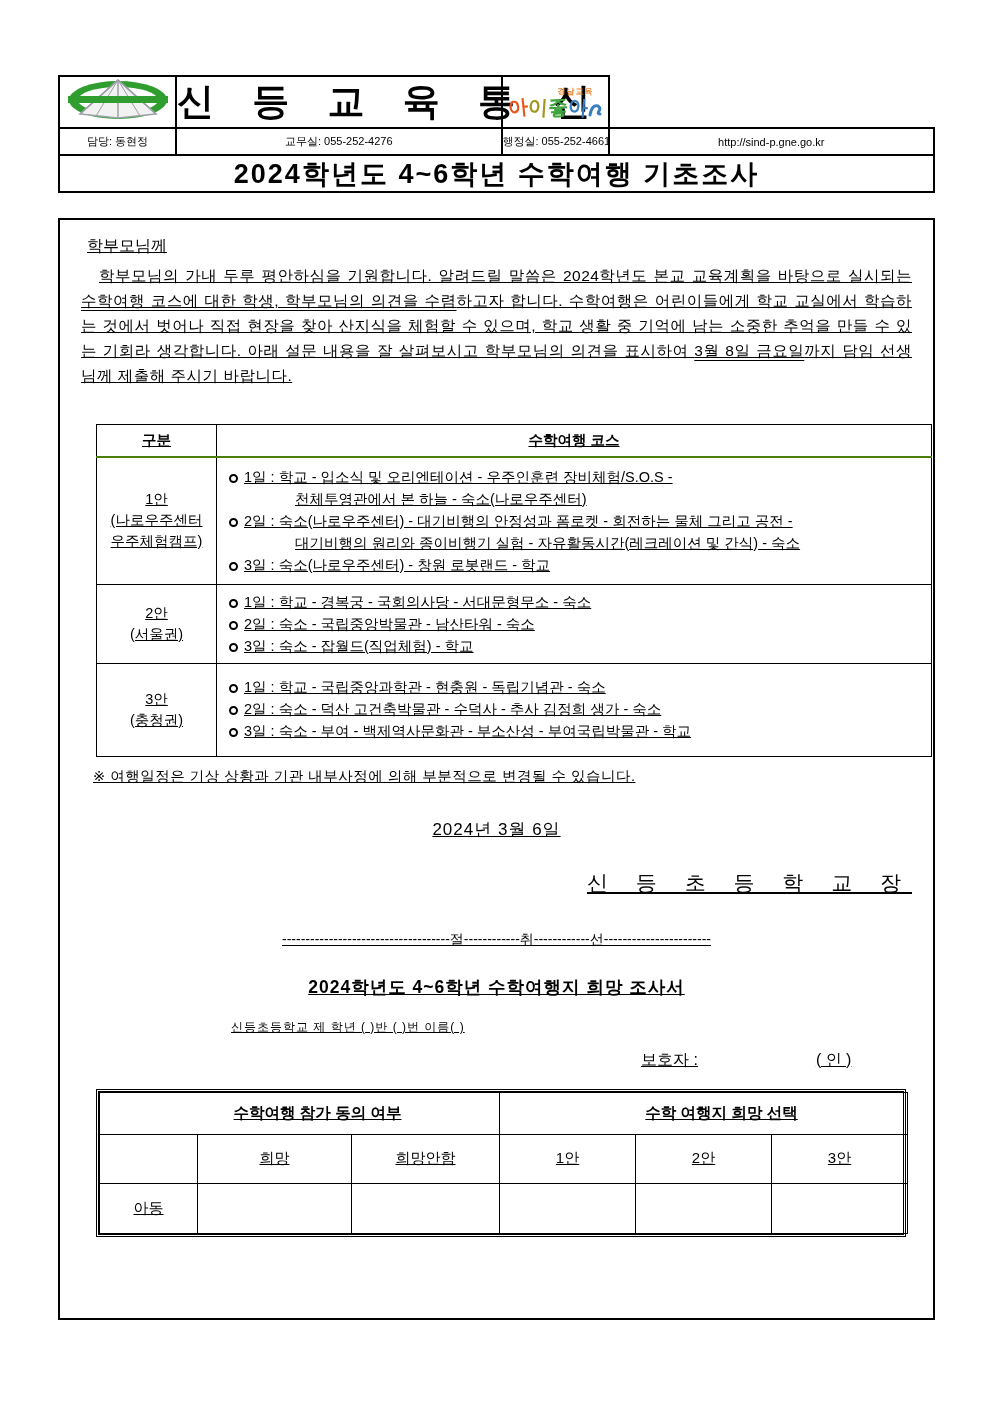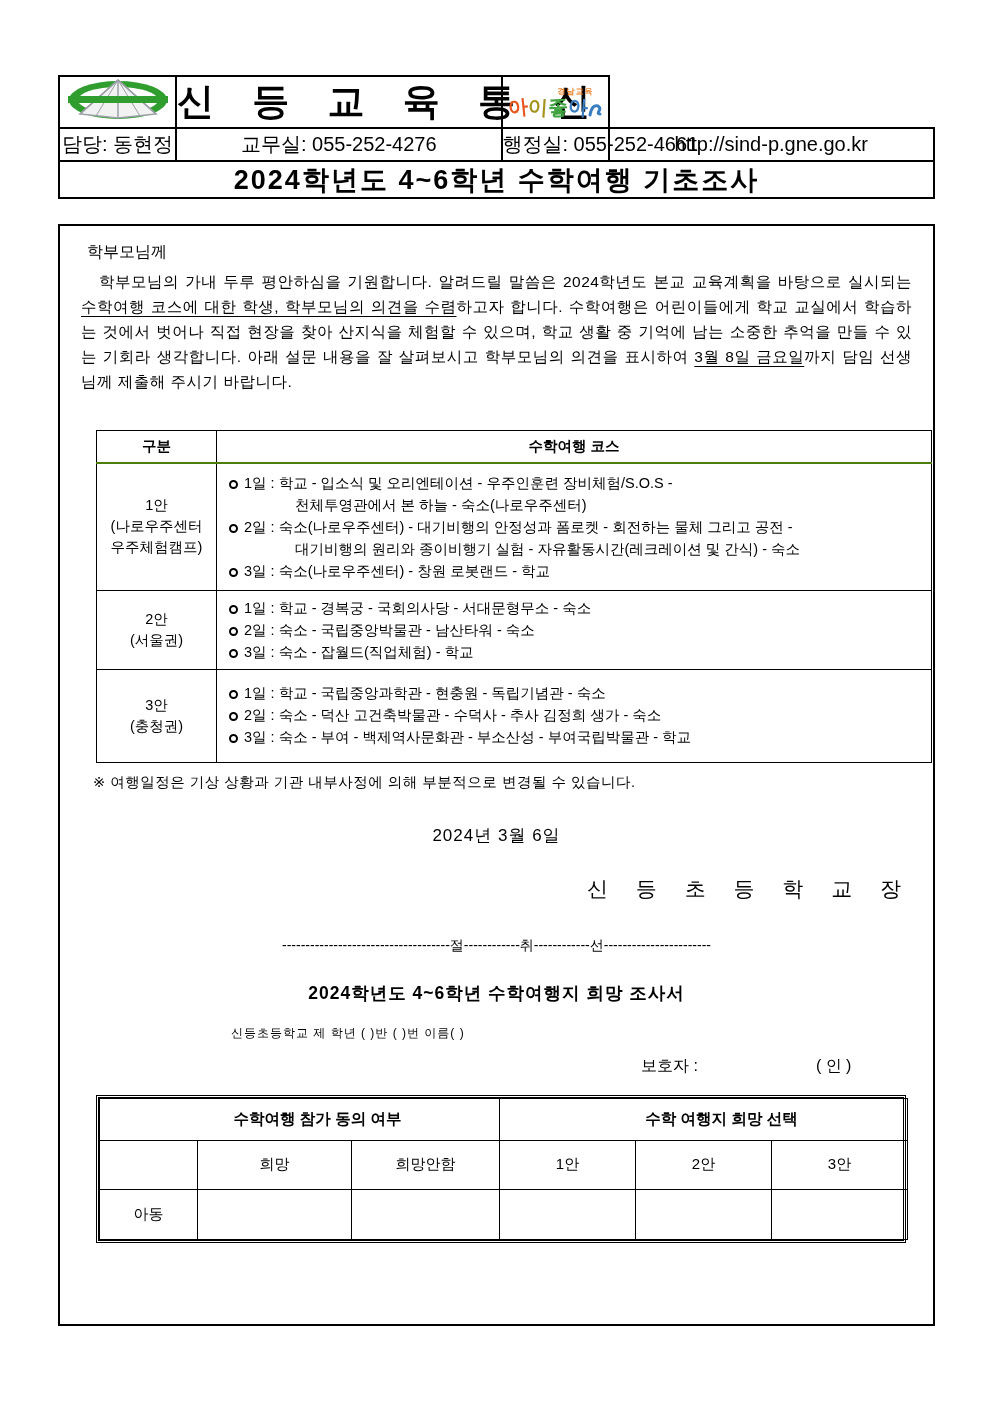--- a/index.html
+++ b/index.html
@@ -18,33 +18,33 @@
   .title-cell  { text-align:center; }
   .mascot-cell { width:107px; text-align:center; position:relative; }
   .paper-title { font-size:37px; font-weight:bold; letter-spacing:14px; white-space:nowrap; }
   .mascot-top  { display:block; font-size:8px; color:#e8822a; font-weight:bold; text-align:right; padding-right:14px; letter-spacing:1px; }
   .mascot-main { font-size:20px; font-weight:bold; letter-spacing:0px; white-space:nowrap; line-height:20px; }
   .mascot-main span { display:inline-block; }
   .mascot-ch0 { transform:rotate(-6deg); }
   .mascot-ch1 { transform:rotate(4deg); }
   .mascot-ch2 { transform:rotate(-3deg); }
   .mascot-ch3 { transform:rotate(5deg); }
-  .contact-cell { height:33px; text-align:center; font-size:20px; white-space:nowrap; }
+  .contact-cell { height:27px; text-align:center; font-size:11px; white-space:nowrap; }
   .c0 { width:230px; } .c1 { width:205px; } .c2 { width:212px; } .c3 { width:230px; }
 
   .subject-bar {
     width:877px; border:2px solid #000; border-top:none; height:37px;
     display:flex; align-items:center; justify-content:center;
     font-size:27px; font-weight:bold; letter-spacing:2px;
   }
 
   
   .main-box {
     margin-top:25px; width:877px; height:1102px;
-    border:2px solid #000; padding:14px 21px 0 21px;
+    border:2px solid #000; padding:14px 21px 0 21px;text-decoration:underline;
   }
   .salutation { font-size:16px; margin:2px 0 6px 6px; }
   .letter-body {
     font-size:15.5px; line-height:25px; text-align:justify;
     text-indent:18px; letter-spacing:0.5px;
   }
   .letter-body .u { text-decoration:underline; text-underline-offset:4px; }
 
   
   table.course { width:836px; margin:36px 0 0 15px; border-collapse:collapse; font-size:14.5px; }

